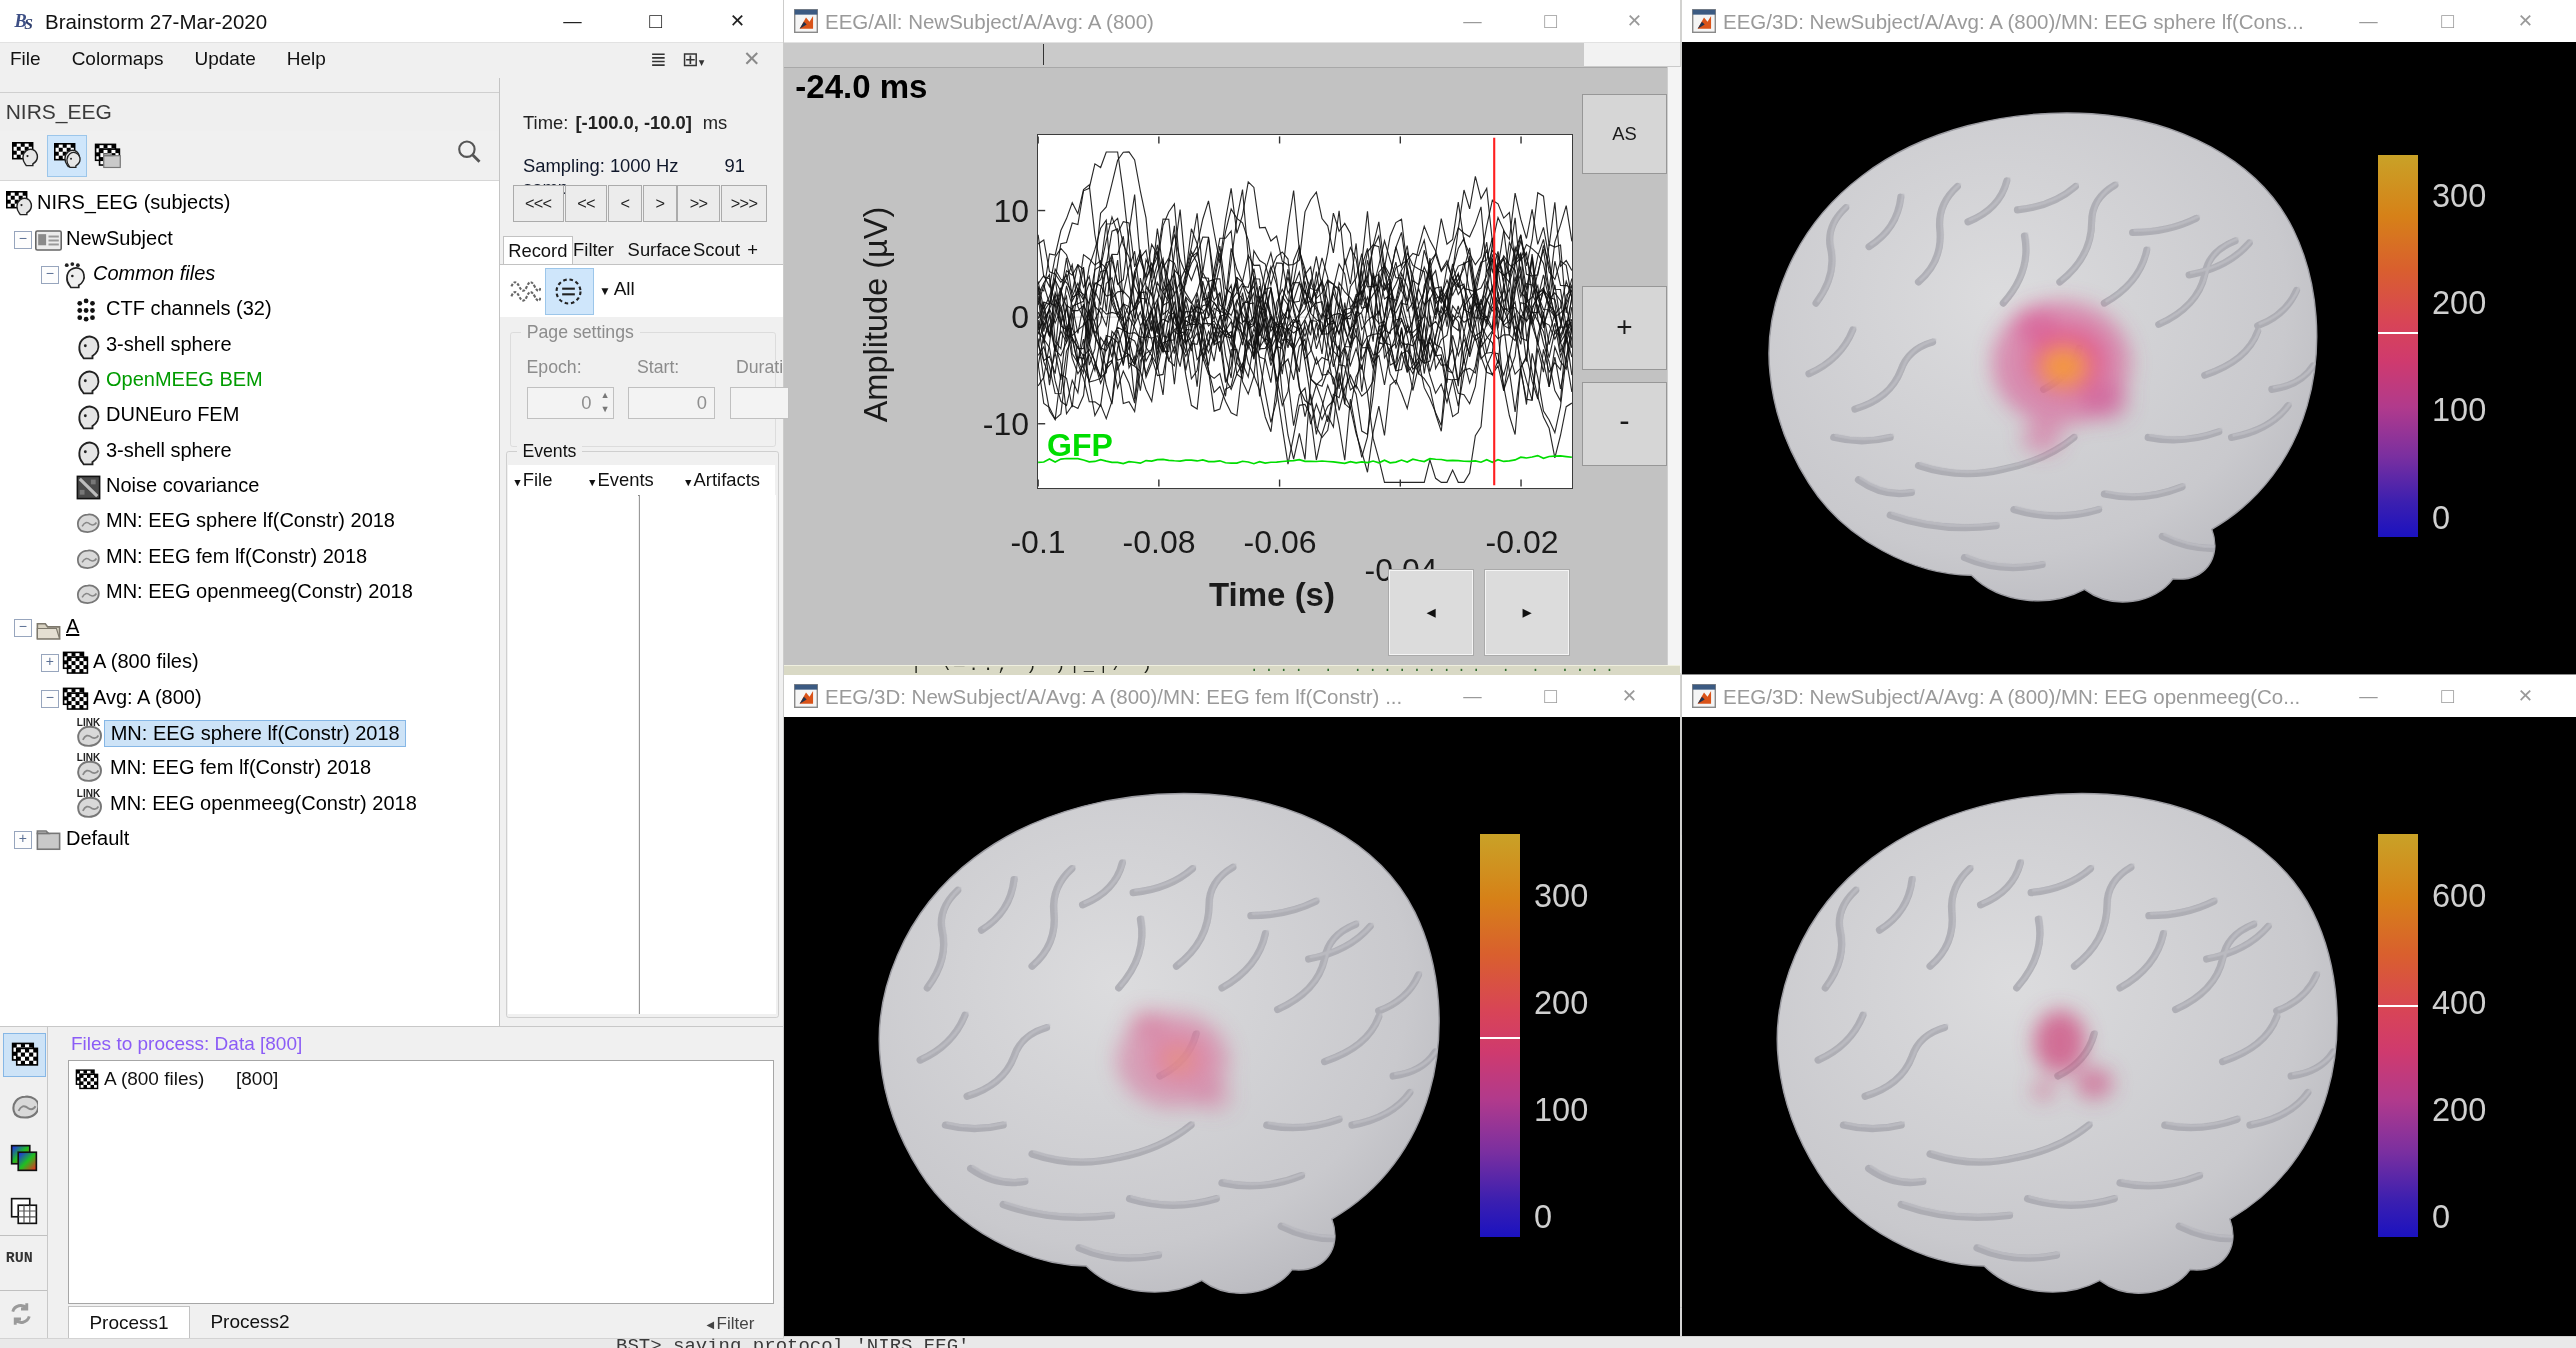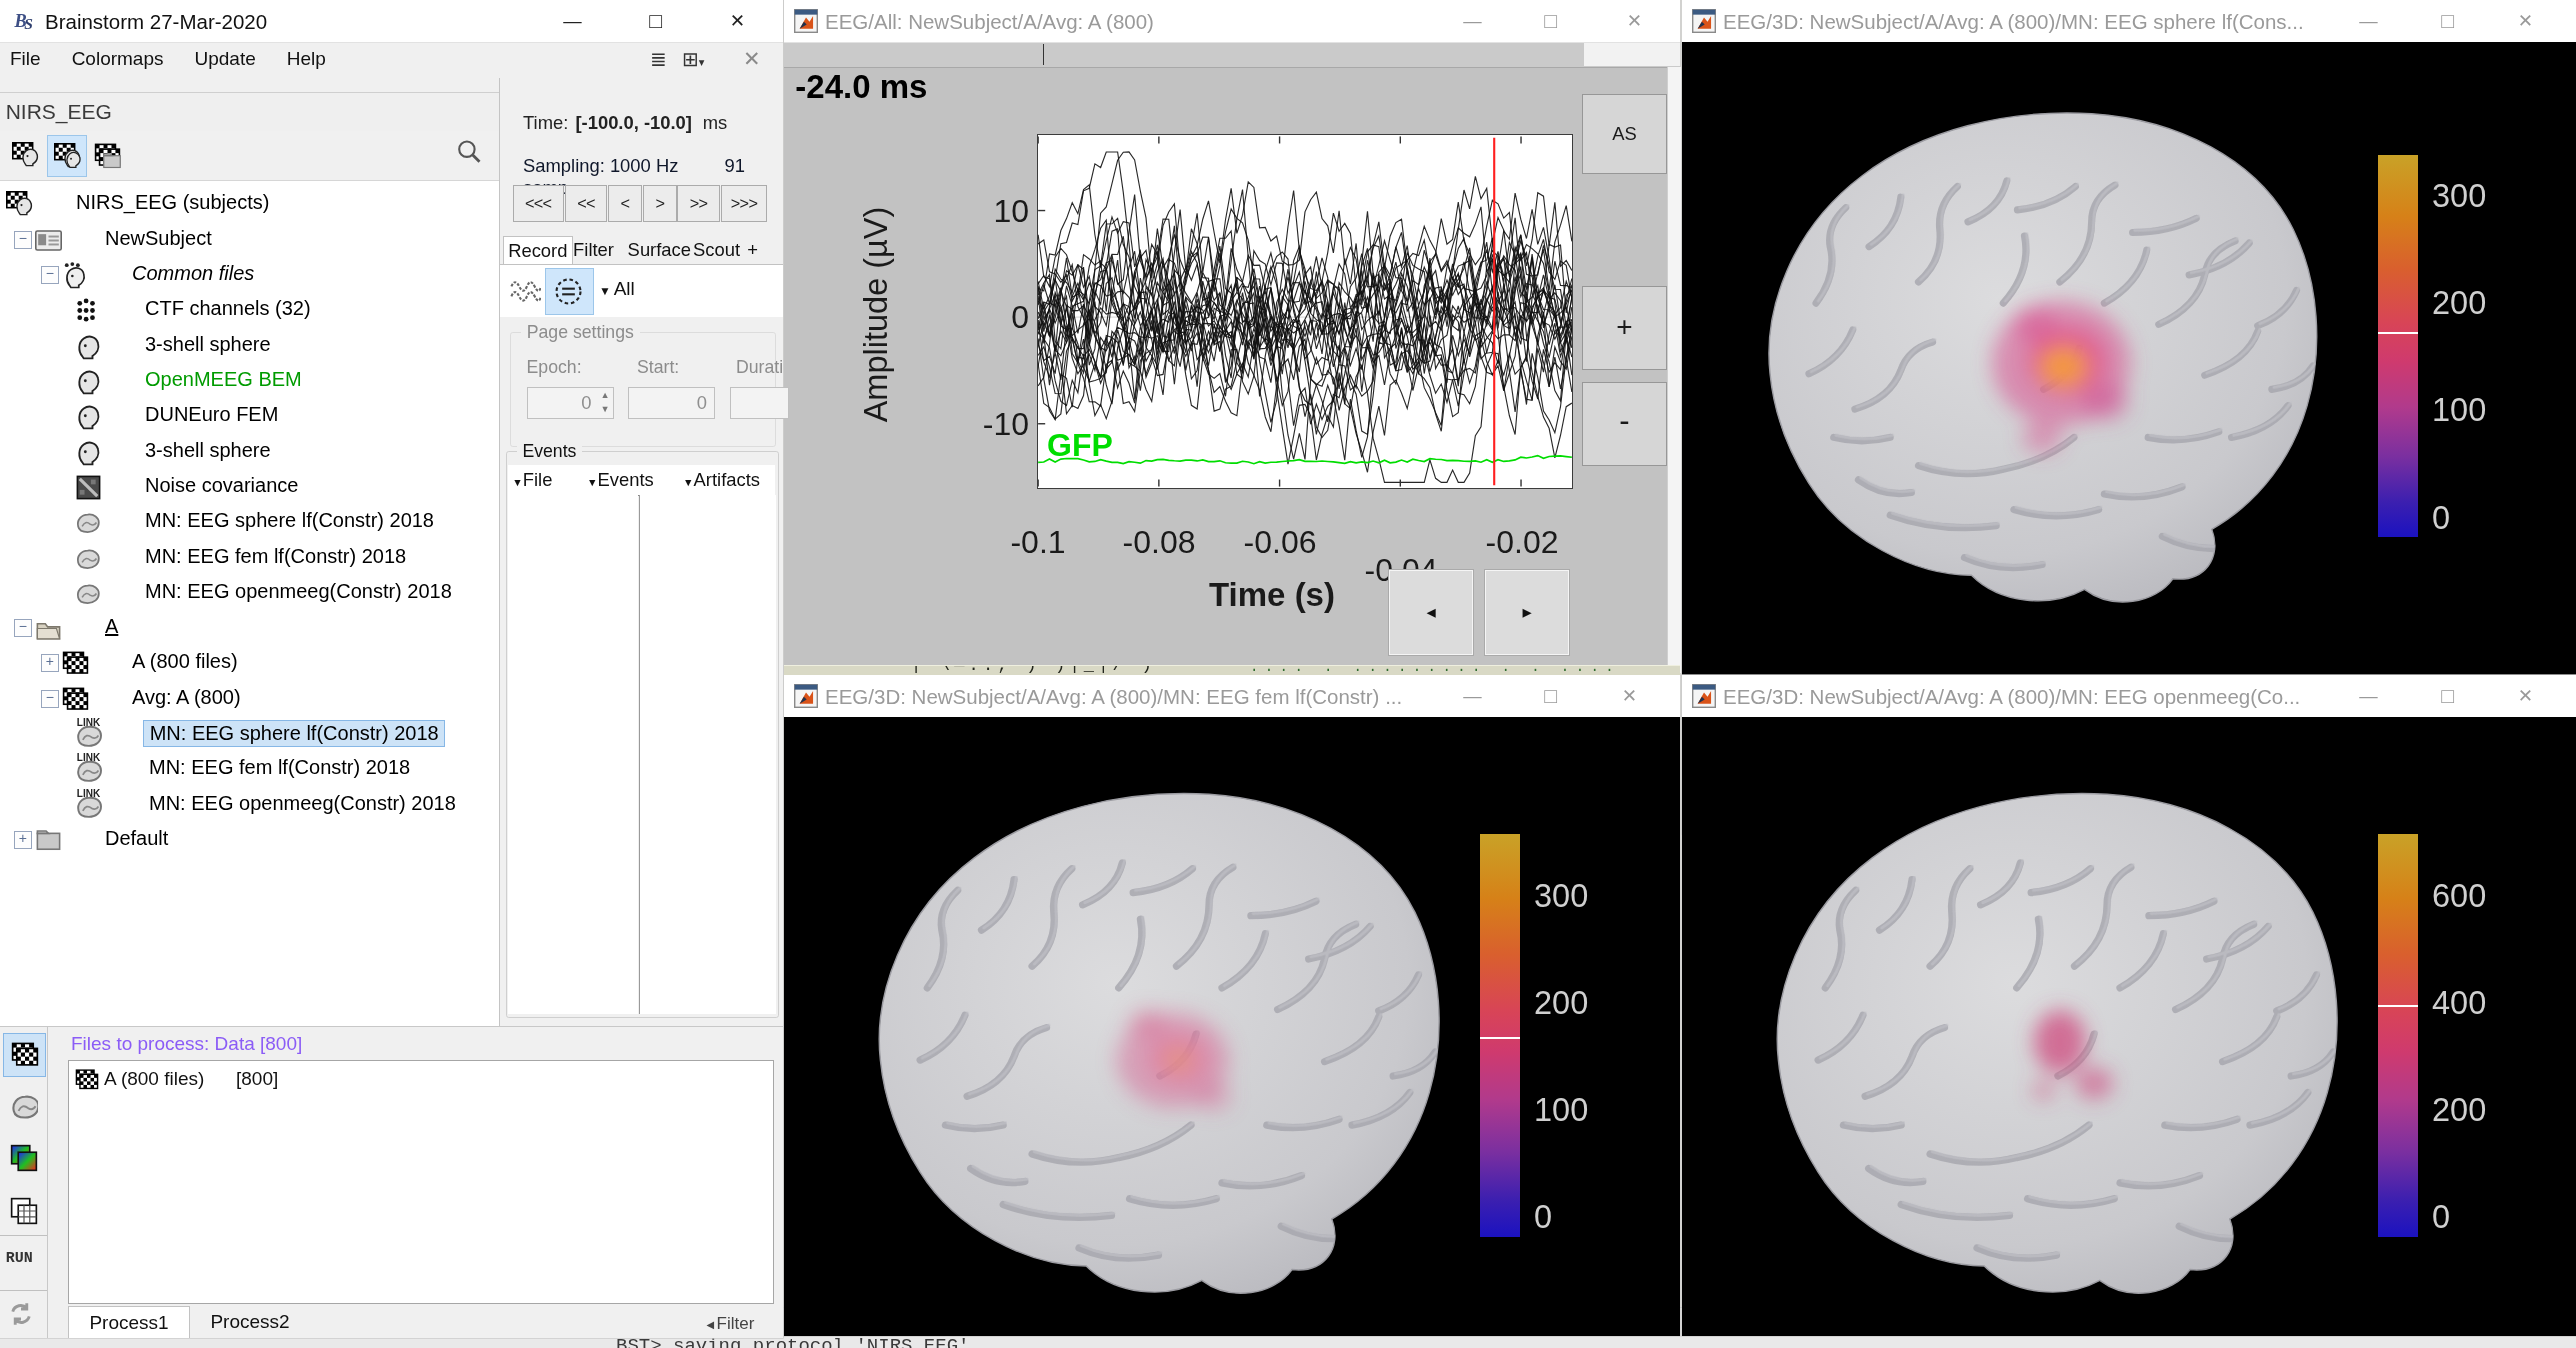--- a/index.html
+++ b/index.html
@@ -9,21 +9,21 @@
   .win{position:absolute;background:#f0f0f0;box-shadow:0 0 0 0.7px #c9c9c9;}
   .titlebar{position:absolute;left:0;top:0;right:0;height:42px;background:#ffffff;border-bottom:0.7px solid #e2e2e2;}
   .tb-title{position:absolute;top:10px;font-size:20.5px;color:#9a9a9a;white-space:nowrap;}
   .tb-title.dark{color:#111;}
   .tb-btn{position:absolute;top:0;width:51px;height:42px;text-align:center;line-height:42px;font-size:18.4px;color:#9a9a9a;}
   .tb-btn.dark{color:#222;}
   .blackbody{position:absolute;left:0;right:0;bottom:0;top:42px;background:#000;}
   .menu-item{display:inline-block;font-size:19px;color:#111;margin-right:31px;}
   .graytext{color:#8c8c8c;}
   .treerow{position:absolute;left:0;height:35px;width:100%;font-size:20px;color:#000;}
-  .treerow .lbl{position:absolute;top:5.7px;white-space:nowrap;margin-left:39px;}
+  .treerow .lbl{position:absolute;top:5.7px;white-space:nowrap;}
   .exp{position:absolute;top:10px;width:15.5px;height:15.5px;background:#fdfdfd;border:0.7px solid #97a5bd;
        color:#5a6f94;font-size:14px;line-height:13.4px;text-align:center;}
   .navbtn{position:absolute;top:0;height:35px;background:#ececec;border:0.7px solid #ababab;
           font-size:16.3px;color:#222;text-align:center;line-height:34px;letter-spacing:-0.7px;}
   .tab{position:absolute;top:0;height:28px;font-size:18.4px;color:#111;text-align:center;line-height:28px;}
   .tab.active{background:#fff;border:0.7px solid #c2c2c2;border-bottom:none;}
   .field{position:absolute;background:#f3f3f3;border:0.7px solid #c0c0c0;font-size:18.4px;color:#8f8f8f;text-align:right;}
   .gbox{position:absolute;border:0.7px solid #dcdcdc;border-radius:2.8px;}
   .gbox-title{position:absolute;top:-11.3px;left:10px;background:#f0f0f0;padding:0 5.7px;font-size:17.7px;}
   .cbar-tick{position:absolute;font-size:32.5px;color:#cfcfcf;white-space:nowrap;}

